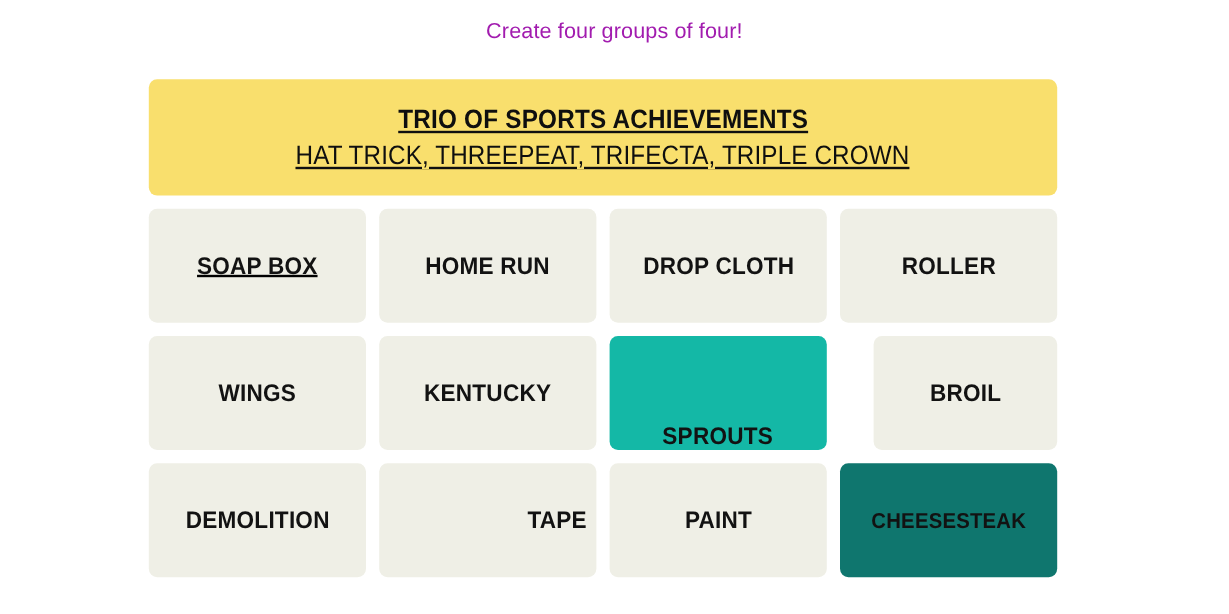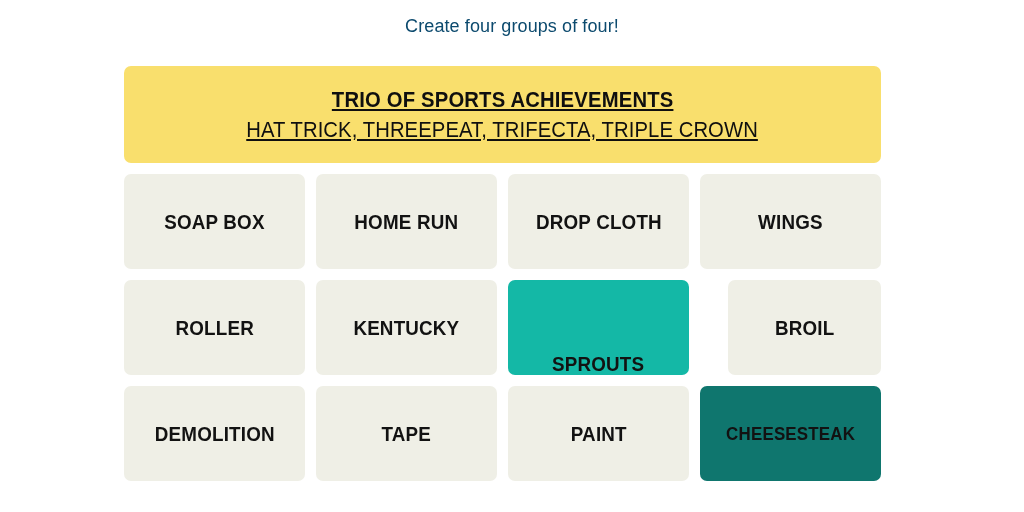--- a/index.html
+++ b/index.html
@@ -20,21 +20,21 @@
     box-sizing: border-box;
   }
   .instruction {
     position: absolute;
     top: 14px;
     left: 0;
     width: 1024px;
     text-align: center;
     font-size: 18px;
     line-height: 24px;
-    color: #0c4a6e;
+    color: #a21caf;
     font-weight: 400;
     letter-spacing: 0.1px;
   }
   .board {
     position: absolute;
     left: 124px;
     top: 66px;
     width: 757px;
   }
   .solved-group {
@@ -107,48 +107,48 @@
   <div class="instruction">Create four groups of four!</div>
 
   <div class="board">
 
     <div class="solved-group" id="solved-group-0" style="background: rgb(249, 223, 109); color: rgb(15, 15, 15);">
       <div class="solved-title">TRIO OF SPORTS ACHIEVEMENTS</div>
       <div class="solved-members">HAT TRICK, THREEPEAT, TRIFECTA, TRIPLE CROWN</div>
     </div>
 
     <div class="grid" id="tile-grid">
-        <div class="tile" style="background: rgb(239, 239, 230);">
+        <div class="tile" style="background: rgb(239, 239, 230); text-decoration: underline;">
           <span class="tile-label" style="color: rgb(18, 18, 18);">SOAP BOX</span>
         </div>
         <div class="tile" style="background: rgb(239, 239, 230);">
           <span class="tile-label" style="color: rgb(18, 18, 18);">HOME RUN</span>
         </div>
         <div class="tile" style="background: rgb(239, 239, 230);">
           <span class="tile-label" style="color: rgb(18, 18, 18);">DROP CLOTH</span>
         </div>
         <div class="tile" style="background: rgb(239, 239, 230);">
-          <span class="tile-label" style="color: rgb(18, 18, 18);">WINGS</span>
+          <span class="tile-label" style="color: rgb(18, 18, 18);">ROLLER</span>
         </div>
         <div class="tile" style="background: rgb(239, 239, 230);">
-          <span class="tile-label" style="color: rgb(18, 18, 18);">ROLLER</span>
+          <span class="tile-label" style="color: rgb(18, 18, 18);">WINGS</span>
         </div>
         <div class="tile" style="background: rgb(239, 239, 230);">
           <span class="tile-label" style="color: rgb(18, 18, 18);">KENTUCKY</span>
         </div>
         <div class="tile" style="background: #14b8a6; align-items: flex-end;">
           <span class="tile-label" style="color: rgb(18, 18, 18);">SPROUTS</span>
         </div>
         <div class="tile" style="background: rgb(239, 239, 230); margin-left: 28px;">
           <span class="tile-label" style="color: rgb(18, 18, 18);">BROIL</span>
         </div>
         <div class="tile" style="background: rgb(239, 239, 230);">
           <span class="tile-label" style="color: rgb(18, 18, 18);">DEMOLITION</span>
         </div>
-        <div class="tile" style="background: rgb(239, 239, 230);">
+        <div class="tile" style="background: rgb(239, 239, 230); justify-content: flex-end;">
           <span class="tile-label" style="color: rgb(18, 18, 18);">TAPE</span>
         </div>
         <div class="tile" style="background: rgb(239, 239, 230);">
           <span class="tile-label" style="color: rgb(18, 18, 18);">PAINT</span>
         </div>
         <div class="tile" style="background: #0f766e;">
           <span class="tile-label long" style="color: rgb(18, 18, 18);">CHEESESTEAK</span>
         </div>
       </div>
 

